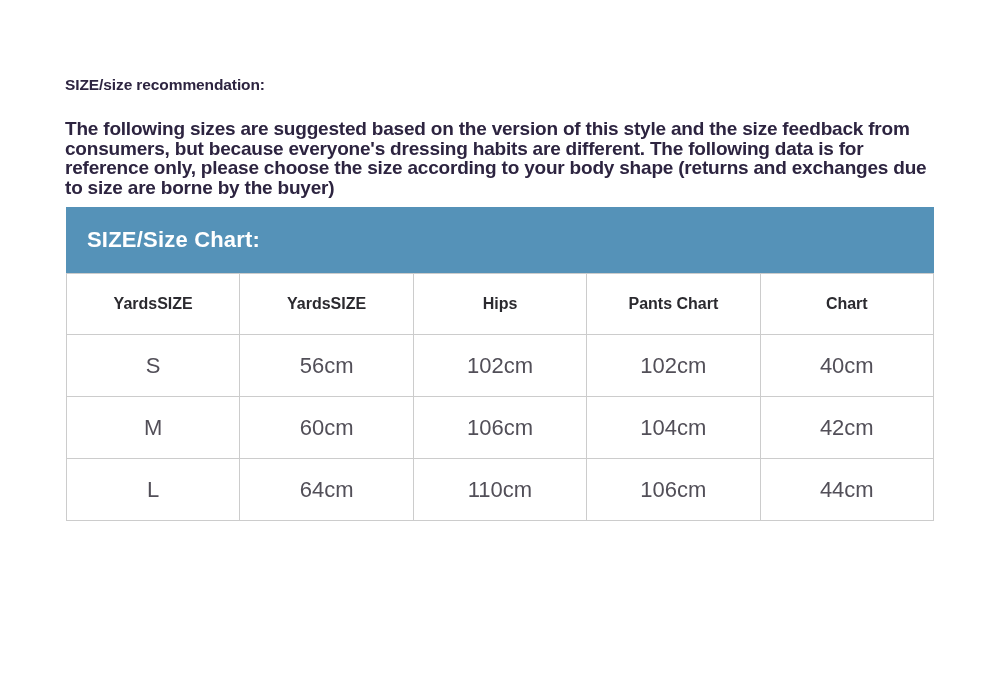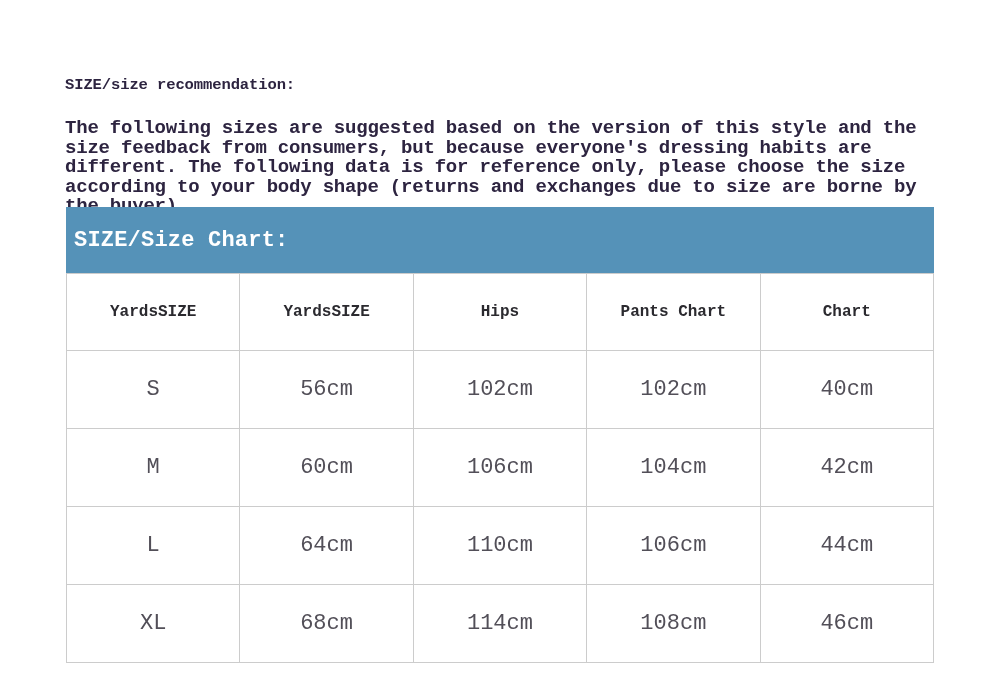--- a/index.html
+++ b/index.html
@@ -1,21 +1,21 @@
 <!DOCTYPE html>
 <html><head>
 <meta charset="utf-8">
 <style>
   html, body { margin: 0; padding: 0; background: #ffffff; }
   .page {
     position: relative;
     width: 1000px;
     height: 674px;
     background: #ffffff;
-    font-family: Liberation Mono, monospace;
+    font-family: Liberation Sans, sans-serif;
     overflow: hidden;
   }
   .heading {
     position: absolute;
     left: 65px;
     top: 76px;
     font-size: 15.5px;
     font-weight: bold;
     color: #2d2440;
     letter-spacing: -0.1px;
@@ -32,21 +32,21 @@
     letter-spacing: -0.2px;
   }
   .banner {
     position: absolute;
     left: 66px;
     top: 207px;
     width: 868px;
     height: 66px;
     background: #5592b8;
     box-sizing: border-box;
-    padding-left: 8px;
+    padding-left: 21px;
     display: flex;
     align-items: center;
   }
   .banner-title {
     color: #ffffff;
     font-size: 22px;
     font-weight: bold;
     letter-spacing: 0.2px;
   }
   table.size-chart {
@@ -56,21 +56,21 @@
     width: 868px;
     border-collapse: collapse;
     table-layout: fixed;
     background: #ffffff;
   }
   table.size-chart th,
   table.size-chart td {
     border: 1px solid #cccccc;
     text-align: center;
     vertical-align: middle;
-    padding: 8px;
+    padding: 0;
   }
   table.size-chart th {
     height: 60px;
     font-size: 16px;
     font-weight: bold;
     color: #2b2a2f;
   }
   table.size-chart td {
     height: 61px;
     font-size: 22px;
@@ -116,23 +116,16 @@
         <td>104cm</td>
         <td>42cm</td>
       </tr>
       <tr>
         <td>L</td>
         <td>64cm</td>
         <td>110cm</td>
         <td>106cm</td>
         <td>44cm</td>
       </tr>
-      <tr>
-        <td>XL</td>
-        <td>68cm</td>
-        <td>114cm</td>
-        <td>108cm</td>
-        <td>46cm</td>
-      </tr>
     </tbody>
   </table>
 
 </div>
 
 </body></html>

